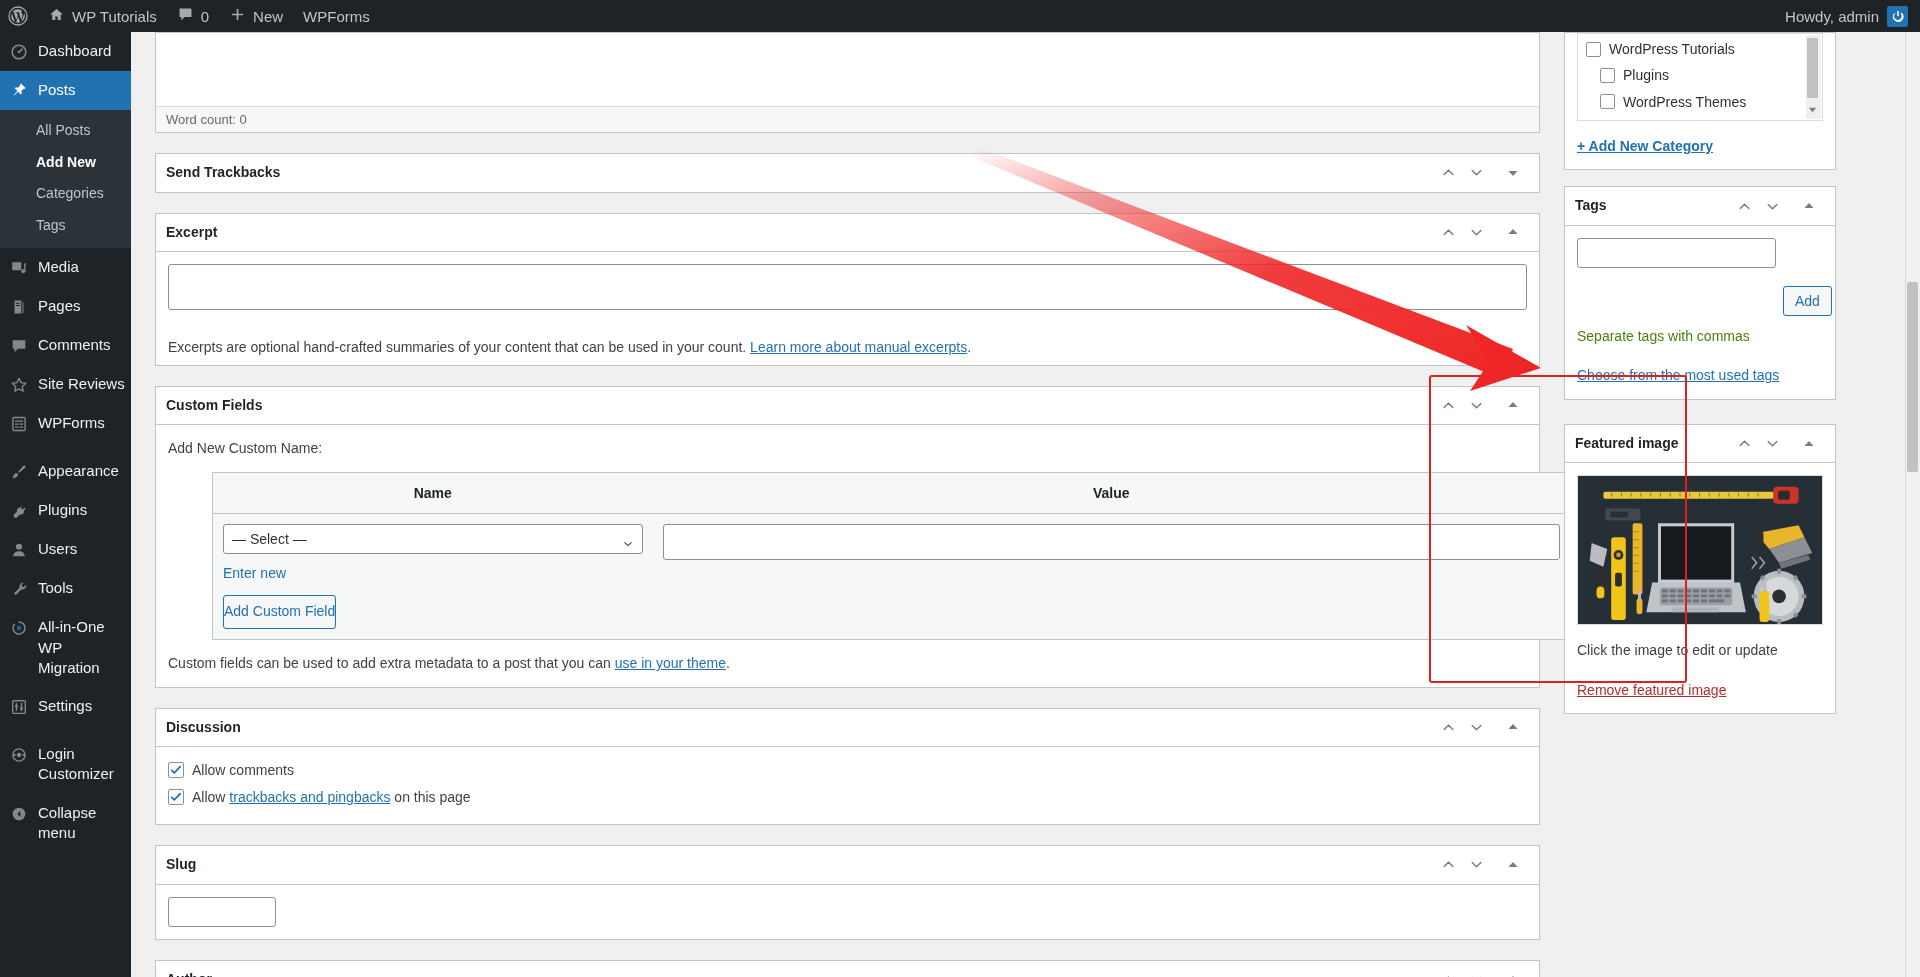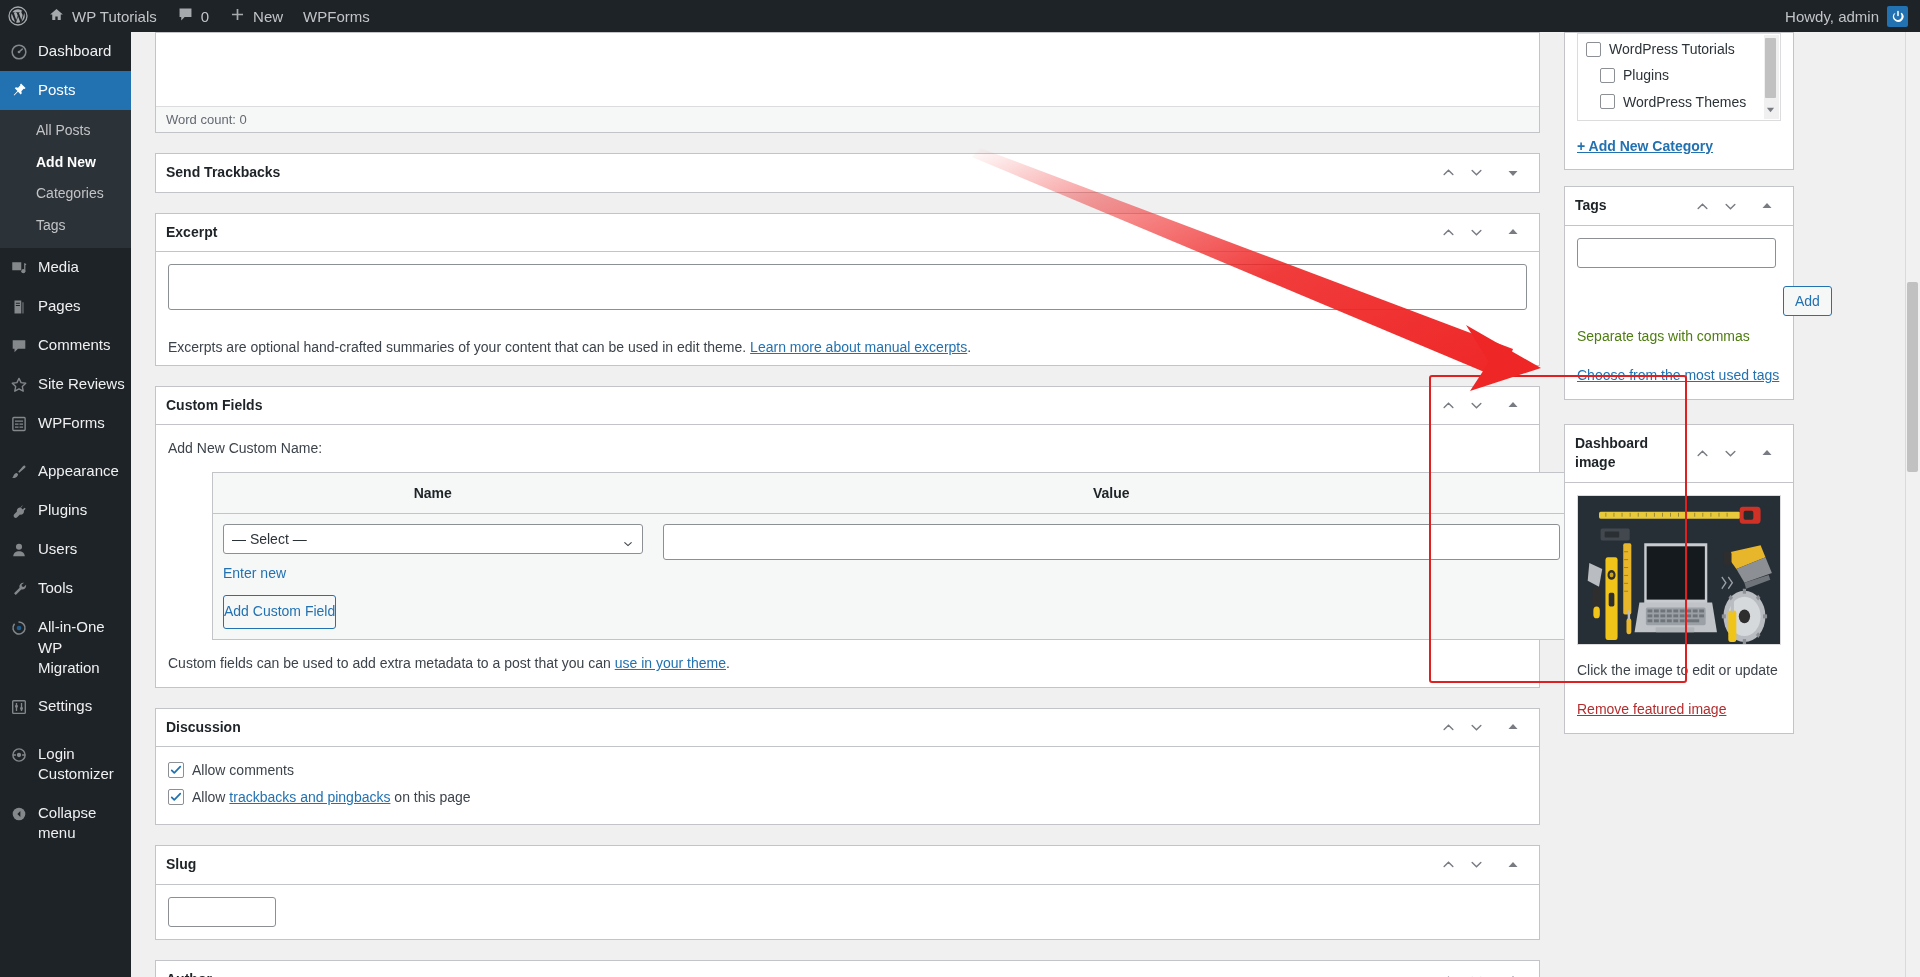--- a/index.html
+++ b/index.html
@@ -65,21 +65,21 @@
   
   #wpcontent {
     position: absolute; top: 32px; left: 131px;
     width: 1789px; height: 945px; background: #f0f0f1;
   }
   #post-body {
     position: absolute; top: 0; left: 0;
     width: 1789px; height: 945px;
   }
   .col-main { position: absolute; left: 24px; top: 0; width: 1385px; }
-  .col-side { position: absolute; left: 1433px; top: 0; width: 230px; }
+  .col-side { position: absolute; left: 1433px; top: 0; width: 272px; }
 
   
   .postbox {
     background: #fff; border: 1px solid #c3c4c7;
     margin-bottom: 20px; position: relative;
   }
   .postbox-header {
     display: flex; align-items: center;
     border-bottom: 1px solid #c3c4c7; min-height: 36px; padding: 0 12px 0 10px;
   }
@@ -506,21 +506,21 @@
             <svg width="12" height="12" viewBox="0 0 12 12">
                   <path d="M1.5 8h9L6 3z" fill="#787c82"></path>
                 </svg>
           </span>
         </div>
       </div>
       <div class="inside">
         <textarea class="excerpt-ta" style=""></textarea>
       </div>
       <div class="excerpt-note" style="padding-left:12px">
-        <span>Excerpts are optional hand-crafted summaries of your content that can be used in edit theme. </span><a class="lnk">Learn more about manual excerpts</a><span>.</span>
+        <span>Excerpts are optional hand-crafted summaries of your content that can be used in your count. </span><a class="lnk">Learn more about manual excerpts</a><span>.</span>
       </div>
     </div>
 
     <div class="postbox">
       <div class="postbox-header">
         <h2 class="hndle">Custom Fields</h2>
         <div class="handle-actions">
           <span class="order-btn">
             <svg width="15" height="15" viewBox="0 0 20 20">
                   <path d="M4.2 12.6L10 6.9l5.8 5.7" fill="none" stroke="#787c82" stroke-width="1.9" stroke-linecap="round"></path>
@@ -730,21 +730,21 @@
           <input class="tag-input" value="" style="">
           <button class="tag-add">Add</button>
         </div>
         <div class="tag-hint">Separate tags with commas</div>
         <a class="lnk tag-choose">Choose from the most used tags</a>
       </div>
     </div>
 
     <div class="postbox" style="margin-bottom:20px">
       <div class="postbox-header">
-        <h2 class="hndle side-hndle">Dashboard image</h2>
+        <h2 class="hndle side-hndle">Featured image</h2>
         <div class="handle-actions">
           <span class="order-btn">
             <svg width="15" height="15" viewBox="0 0 20 20">
                   <path d="M4.2 12.6L10 6.9l5.8 5.7" fill="none" stroke="#787c82" stroke-width="1.9" stroke-linecap="round"></path>
                 </svg>
           </span>
           <span class="order-btn">
             <svg width="15" height="15" viewBox="0 0 20 20">
                   <path d="M4.2 7.4L10 13.1l5.8-5.7" fill="none" stroke="#787c82" stroke-width="1.9" stroke-linecap="round"></path>
                 </svg>

